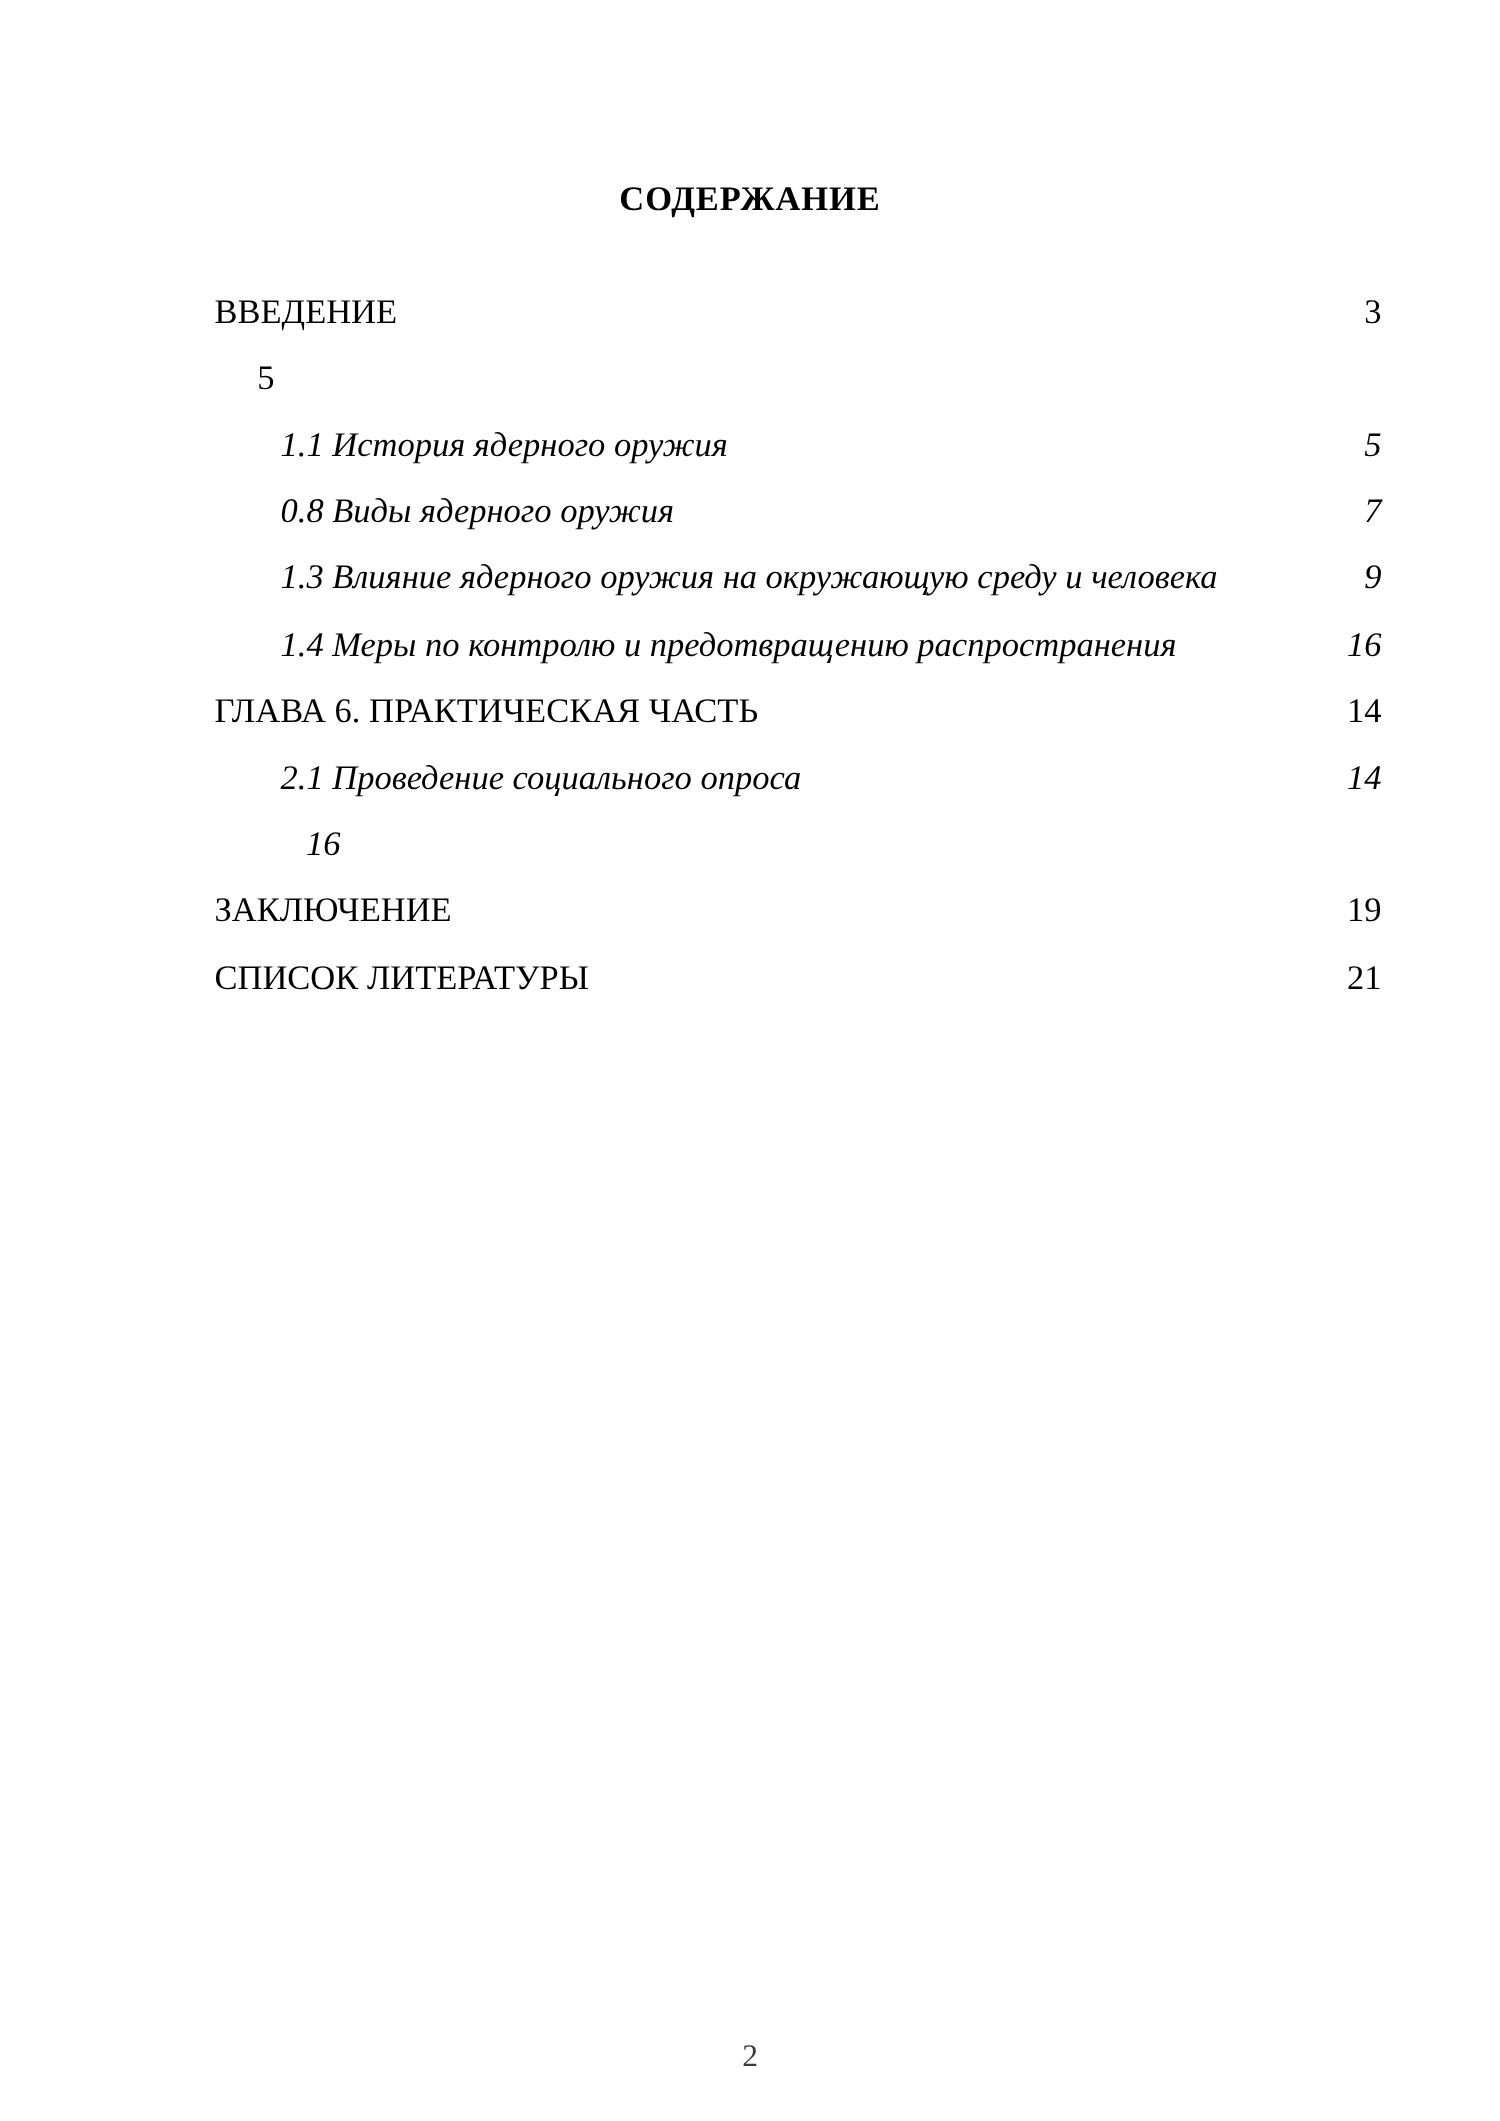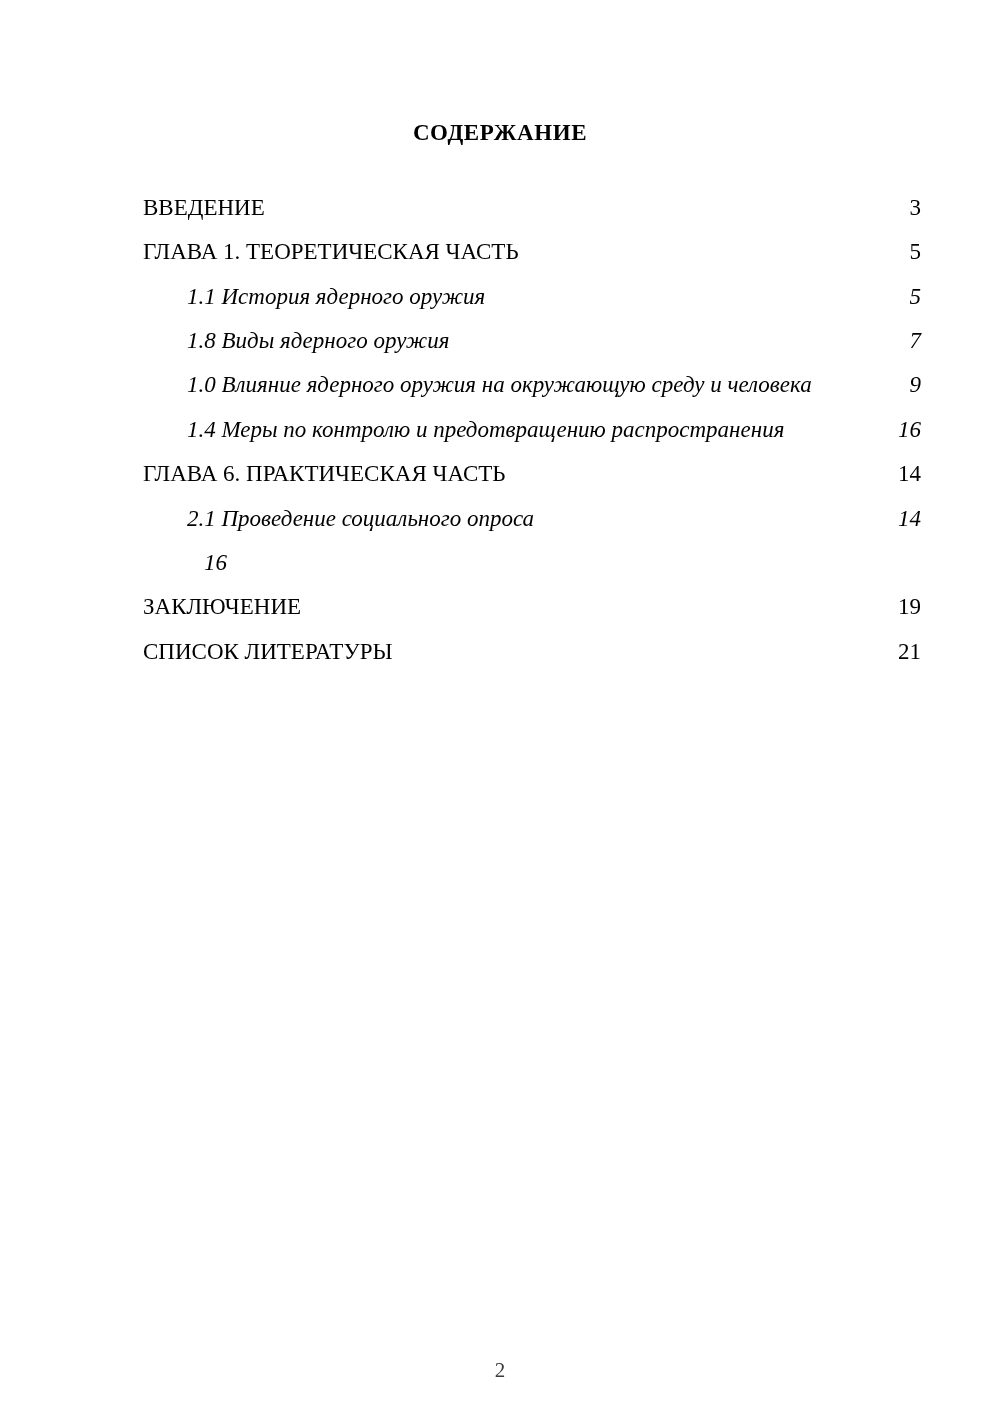--- a/index.html
+++ b/index.html
@@ -86,36 +86,35 @@
   <div class="doc-title">СОДЕРЖАНИЕ</div>
 
   <div class="toc">
 
     <div class="toc-row level1">
       <span class="toc-label">ВВЕДЕНИЕ</span>
       <span class="toc-page">3</span>
     </div>
 
     <div class="toc-row level1">
-      <span class="toc-label">ГЛАВА 1. ТЕОРЕТИЧЕСКАЯ ЧАСТЬ</span>
       <span class="toc-page">5</span>
     </div>
 
     <div class="toc-row level2">
       <span class="toc-label">1.1 История ядерного оружия</span>
       <span class="toc-page">5</span>
     </div>
 
     <div class="toc-row level2">
-      <span class="toc-label">1.8 Виды ядерного оружия</span>
+      <span class="toc-label">0.8 Виды ядерного оружия</span>
       <span class="toc-page">7</span>
     </div>
 
     <div class="toc-row level2 multiline">
-      <span class="toc-label">1.0 Влияние ядерного оружия на окружающую среду и человека</span>
+      <span class="toc-label">1.3 Влияние ядерного оружия на окружающую среду и человека</span>
       <span class="toc-page">9</span>
     </div>
 
     <div class="toc-row level2 multiline">
       <span class="toc-label">1.4 Меры по контролю и предотвращению распространения</span>
       <span class="toc-page">16</span>
     </div>
 
     <div class="toc-row level1">
       <span class="toc-label">ГЛАВА 6. ПРАКТИЧЕСКАЯ ЧАСТЬ</span>

